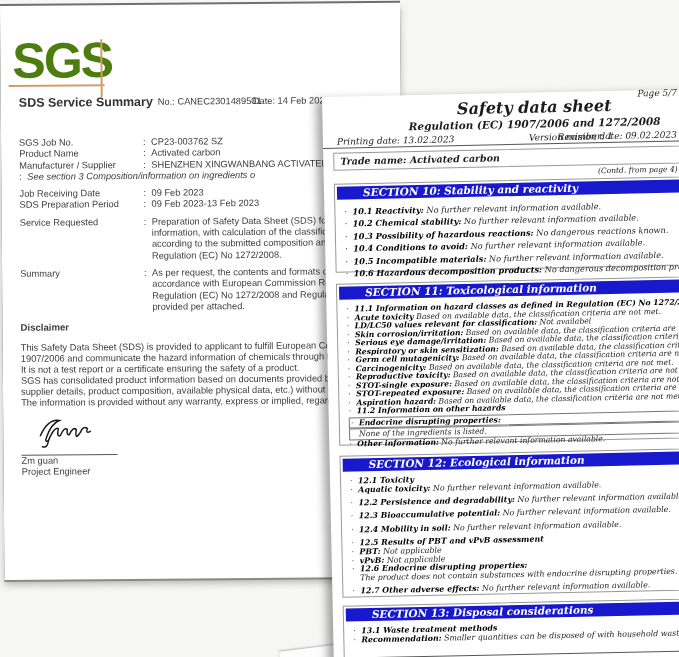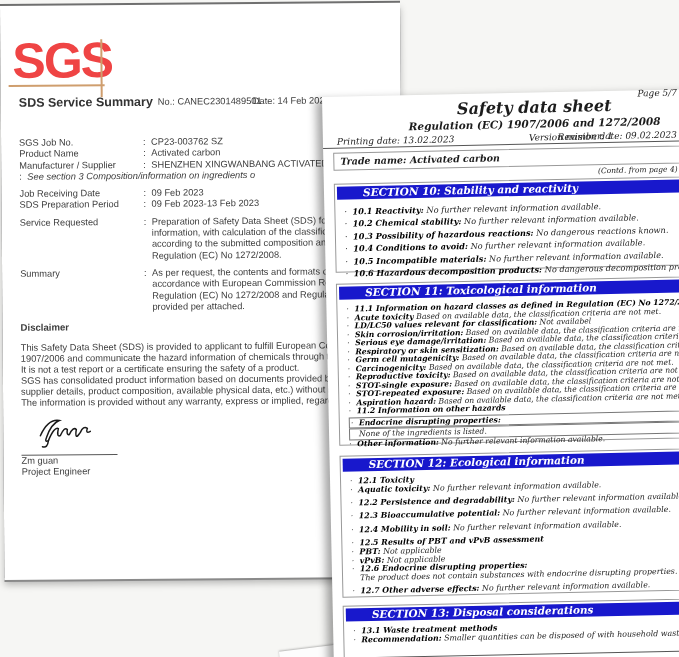--- a/index.html
+++ b/index.html
@@ -4,21 +4,21 @@
 <style>
   html,body{margin:0;padding:0;}
   body{width:679px;height:657px;position:relative;overflow:hidden;background:#f6f6f4;}
 
   
   .page-l{position:absolute;left:0;top:6px;width:400px;height:574px;background:#fff;
     transform:rotate(-0.45deg);transform-origin:0 0;z-index:2;
     box-shadow:0 -2px 0 #6f6f6f,0 2px 0 #8a8a8a,0 5px 7px rgba(0,0,0,.25);
     font-family:"Liberation Sans",sans-serif;color:#3c3c3c;}
   .logo{position:absolute;left:12px;top:30px;width:120px;height:70px;}
-  .logo-txt{font-size:50px;font-weight:bold;color:#ef4444;letter-spacing:-2px;line-height:1;}
+  .logo-txt{font-size:50px;font-weight:bold;color:#4d7c0f;letter-spacing:-2px;line-height:1;}
   .logo-h{position:absolute;left:-4px;top:49px;width:96px;height:2px;background:#cf9e6e;}
   .logo-v{position:absolute;left:88px;top:4px;width:2px;height:58px;background:#cf9e6e;}
   .lt-row{position:absolute;left:18px;top:90px;width:376px;height:14px;}
   .lt-title{position:absolute;left:0;top:0;font-size:12.5px;font-weight:bold;color:#333;}
   .lt-no{position:absolute;left:139px;top:2px;font-size:9.3px;}
   .lt-date{position:absolute;left:234px;top:2px;font-size:9.3px;}
   .fields{position:absolute;left:18px;top:132px;width:380px;}
   .frow{display:flex;font-size:9.3px;line-height:11.3px;}
   .frow.gap6{margin-top:6px;}
   .flabel{width:124px;flex:none;}

